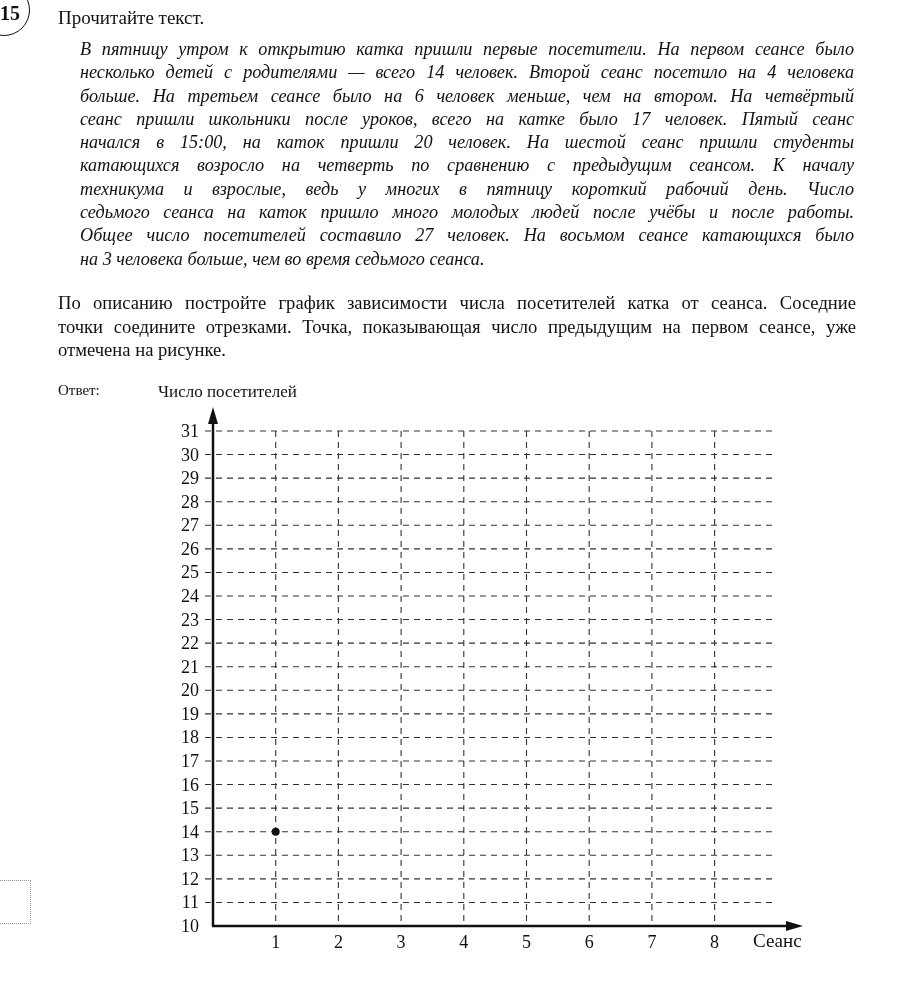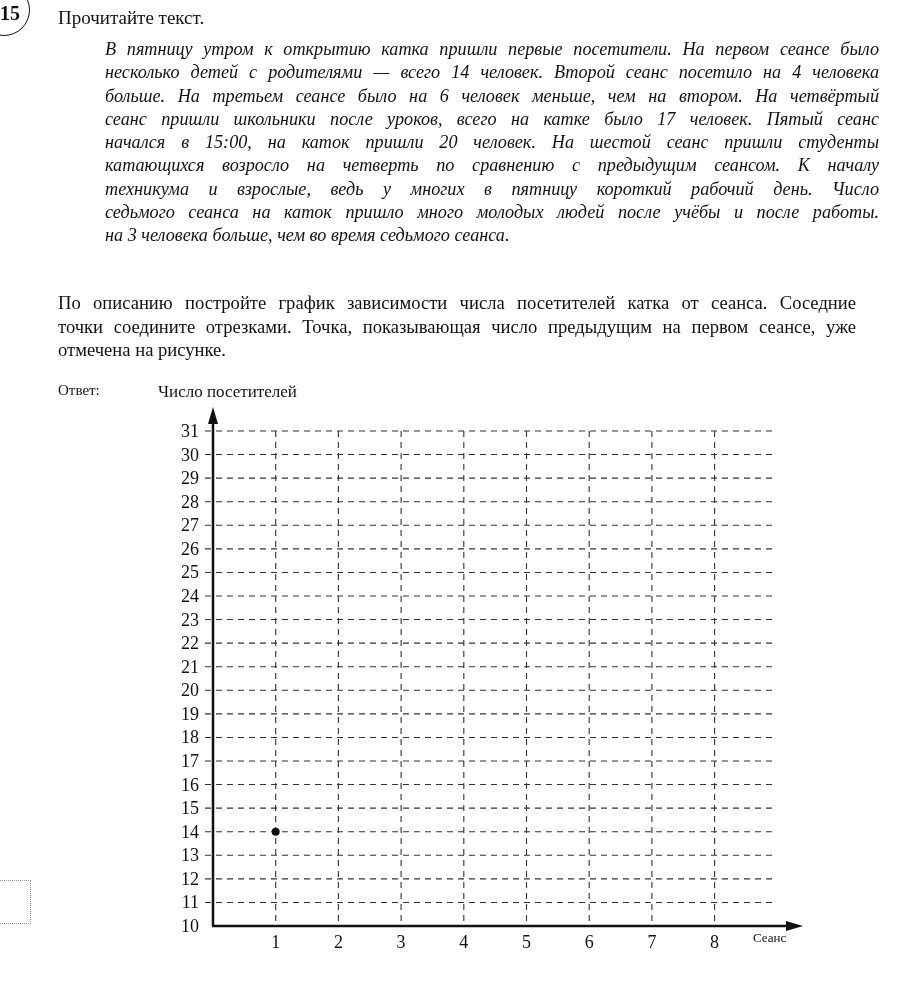--- a/index.html
+++ b/index.html
@@ -3,29 +3,29 @@
 <meta charset="utf-8">
 <style>
   html, body { margin:0; padding:0; background:#ffffff; }
   body { width:915px; height:1003px; position:relative; overflow:hidden;
          font-family:"Liberation Serif", "DejaVu Serif", serif; color:#111; }
   .num-circle { position:absolute; left:-22px; top:-16px; width:50px; height:50px;
          border:1.5px solid #111; border-radius:50%; }
   .num { position:absolute; left:0px; top:2px; font-weight:bold; font-size:20px; }
   .intro { position:absolute; left:58px; top:7px; font-size:19px; }
   .story { position:absolute; left:80px; top:38px; width:774px; font-size:18.2px;
-           font-style:italic; line-height:23.3px; text-align:justify;margin-left:25px; }
+           font-style:italic; line-height:23.3px; text-align:justify; }
   .story span { display:block; text-align:justify; text-align-last:justify; white-space:nowrap; }
   .story span.last { text-align-last:left; }
   .task { position:absolute; left:58px; top:291px; width:798px; font-size:18.6px; line-height:23.5px; }
   .task span { display:block; white-space:nowrap; text-align:justify; text-align-last:justify; }
   .task span.last { text-align-last:left; }
   .answer { position:absolute; left:58px; top:382px; font-size:15px; }
   .ylabel { position:absolute; left:158px; top:382px; font-size:17px; }
-  .xlabel { position:absolute; left:753px; top:930px; font-size:13px; }
+  .xlabel { position:absolute; left:753px; top:930px; font-size:19px; }
   svg.chart { position:absolute; left:0; top:0; }
   .ytick { font-family:"Liberation Serif", serif; font-size:18px; fill:#111; }
   .xtick { font-family:"Liberation Serif", serif; font-size:18px; fill:#111; }
   .stub { position:absolute; left:0; top:880px; width:30px; height:42px;
           border-top:1px dotted #999; border-bottom:1px dotted #999; border-right:1px dotted #999; }
 </style>
 </head>
 <body>
 
 <div class="num-circle"></div>
@@ -34,20 +34,21 @@
 
 <div class="story">
   <span>В пятницу утром к открытию катка пришли первые посетители. На первом сеансе было</span>
   <span>несколько детей с родителями — всего 14 человек. Второй сеанс посетило на 4 человека</span>
   <span>больше. На третьем сеансе было на 6 человек меньше, чем на втором. На четвёртый</span>
   <span>сеанс пришли школьники после уроков, всего на катке было 17 человек. Пятый сеанс</span>
   <span>начался в 15:00, на каток пришли 20 человек. На шестой сеанс пришли студенты</span>
   <span>катающихся возросло на четверть по сравнению с предыдущим сеансом. К началу</span>
   <span>техникума и взрослые, ведь у многих в пятницу короткий рабочий день. Число</span>
   <span>седьмого сеанса на каток пришло много молодых людей после учёбы и после работы.</span>
+  <span>Общее число посетителей составило 27 человек. На восьмом сеансе катающихся было</span>
   <span class="last">на 3 человека больше, чем во время седьмого сеанса.</span>
 </div>
 
 <div class="task">
   <span>По описанию постройте график зависимости числа посетителей катка от сеанса. Соседние</span>
   <span>точки соедините отрезками. Точка, показывающая число предыдущим на первом сеансе, уже</span>
   <span class="last">отмечена на рисунке.</span>
 </div>
 
 <div class="answer">Ответ:</div>

